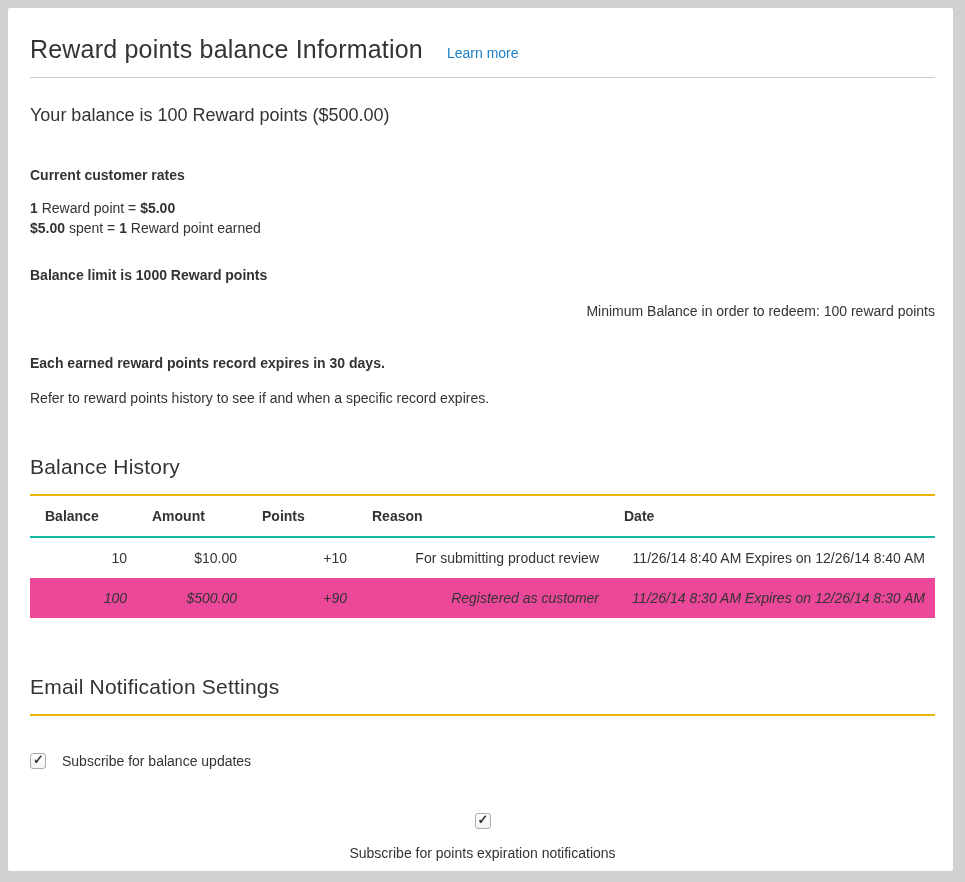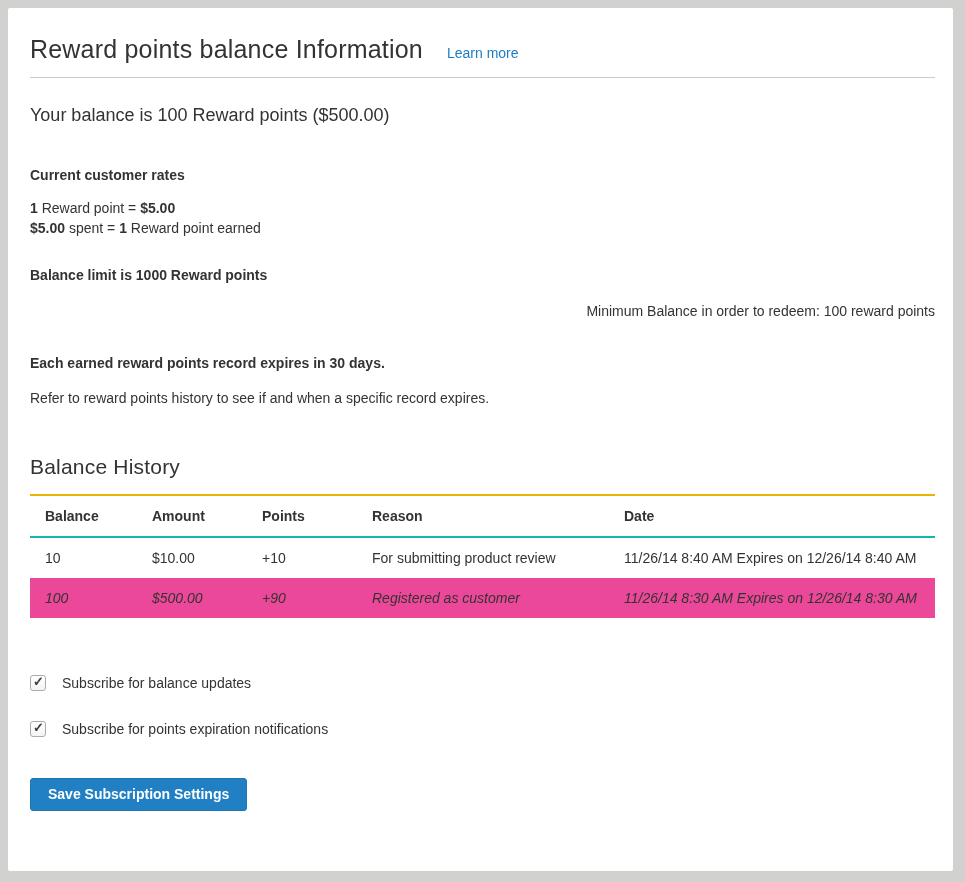--- a/index.html
+++ b/index.html
@@ -79,37 +79,38 @@
     font-size: 14px;
   }
   table.history th {
     text-align: left;
     font-weight: 700;
     padding: 12px 10px 12px 15px;
     border-bottom: 2px solid #14b8a6;
   }
   table.history td {
     padding: 12px 10px 12px 15px;
+    text-align: right;
   }
   table.history tbody tr.striped td { background: #ec4899; font-style: italic; }
   col.c-balance { width: 107px; }
   col.c-amount  { width: 110px; }
   col.c-points  { width: 110px; }
   col.c-reason  { width: 252px; }
   
   .email-section { margin-top: 57px; }
   .check-row {
     display: flex;
     align-items: center;
     gap: 16px;
     font-size: 14px;
     cursor: pointer;
   }
   .check-row.first { margin-top: 37px; }
-  .check-row.second { margin-top: 30px; }
+  .check-row.second { margin-top: 44px; flex-direction: column; }
   input[type="checkbox"] {
     appearance: none;
     -webkit-appearance: none;
     width: 16px;
     height: 16px;
     margin: 0;
     border: 1px solid #ababab;
     border-radius: 3px;
     background: linear-gradient(#ffffff, #f4f4f4);
     position: relative;
@@ -196,20 +197,21 @@
           <td>$500.00</td>
           <td>+90</td>
           <td>Registered as customer</td>
           <td>11/26/14 8:30 AM Expires on 12/26/14 8:30 AM</td>
         </tr>
       </tbody>
     </table>
   </div>
 
   <div class="email-section">
+    <h2 class="section-heading">Email Notification Settings</h2>
 
     <label class="check-row first">
       <input type="checkbox" checked="true" style="">
       <span>Subscribe for balance updates</span>
     </label>
 
     <label class="check-row second">
       <input type="checkbox" checked="true" style="">
       <span>Subscribe for points expiration notifications</span>
     </label>

